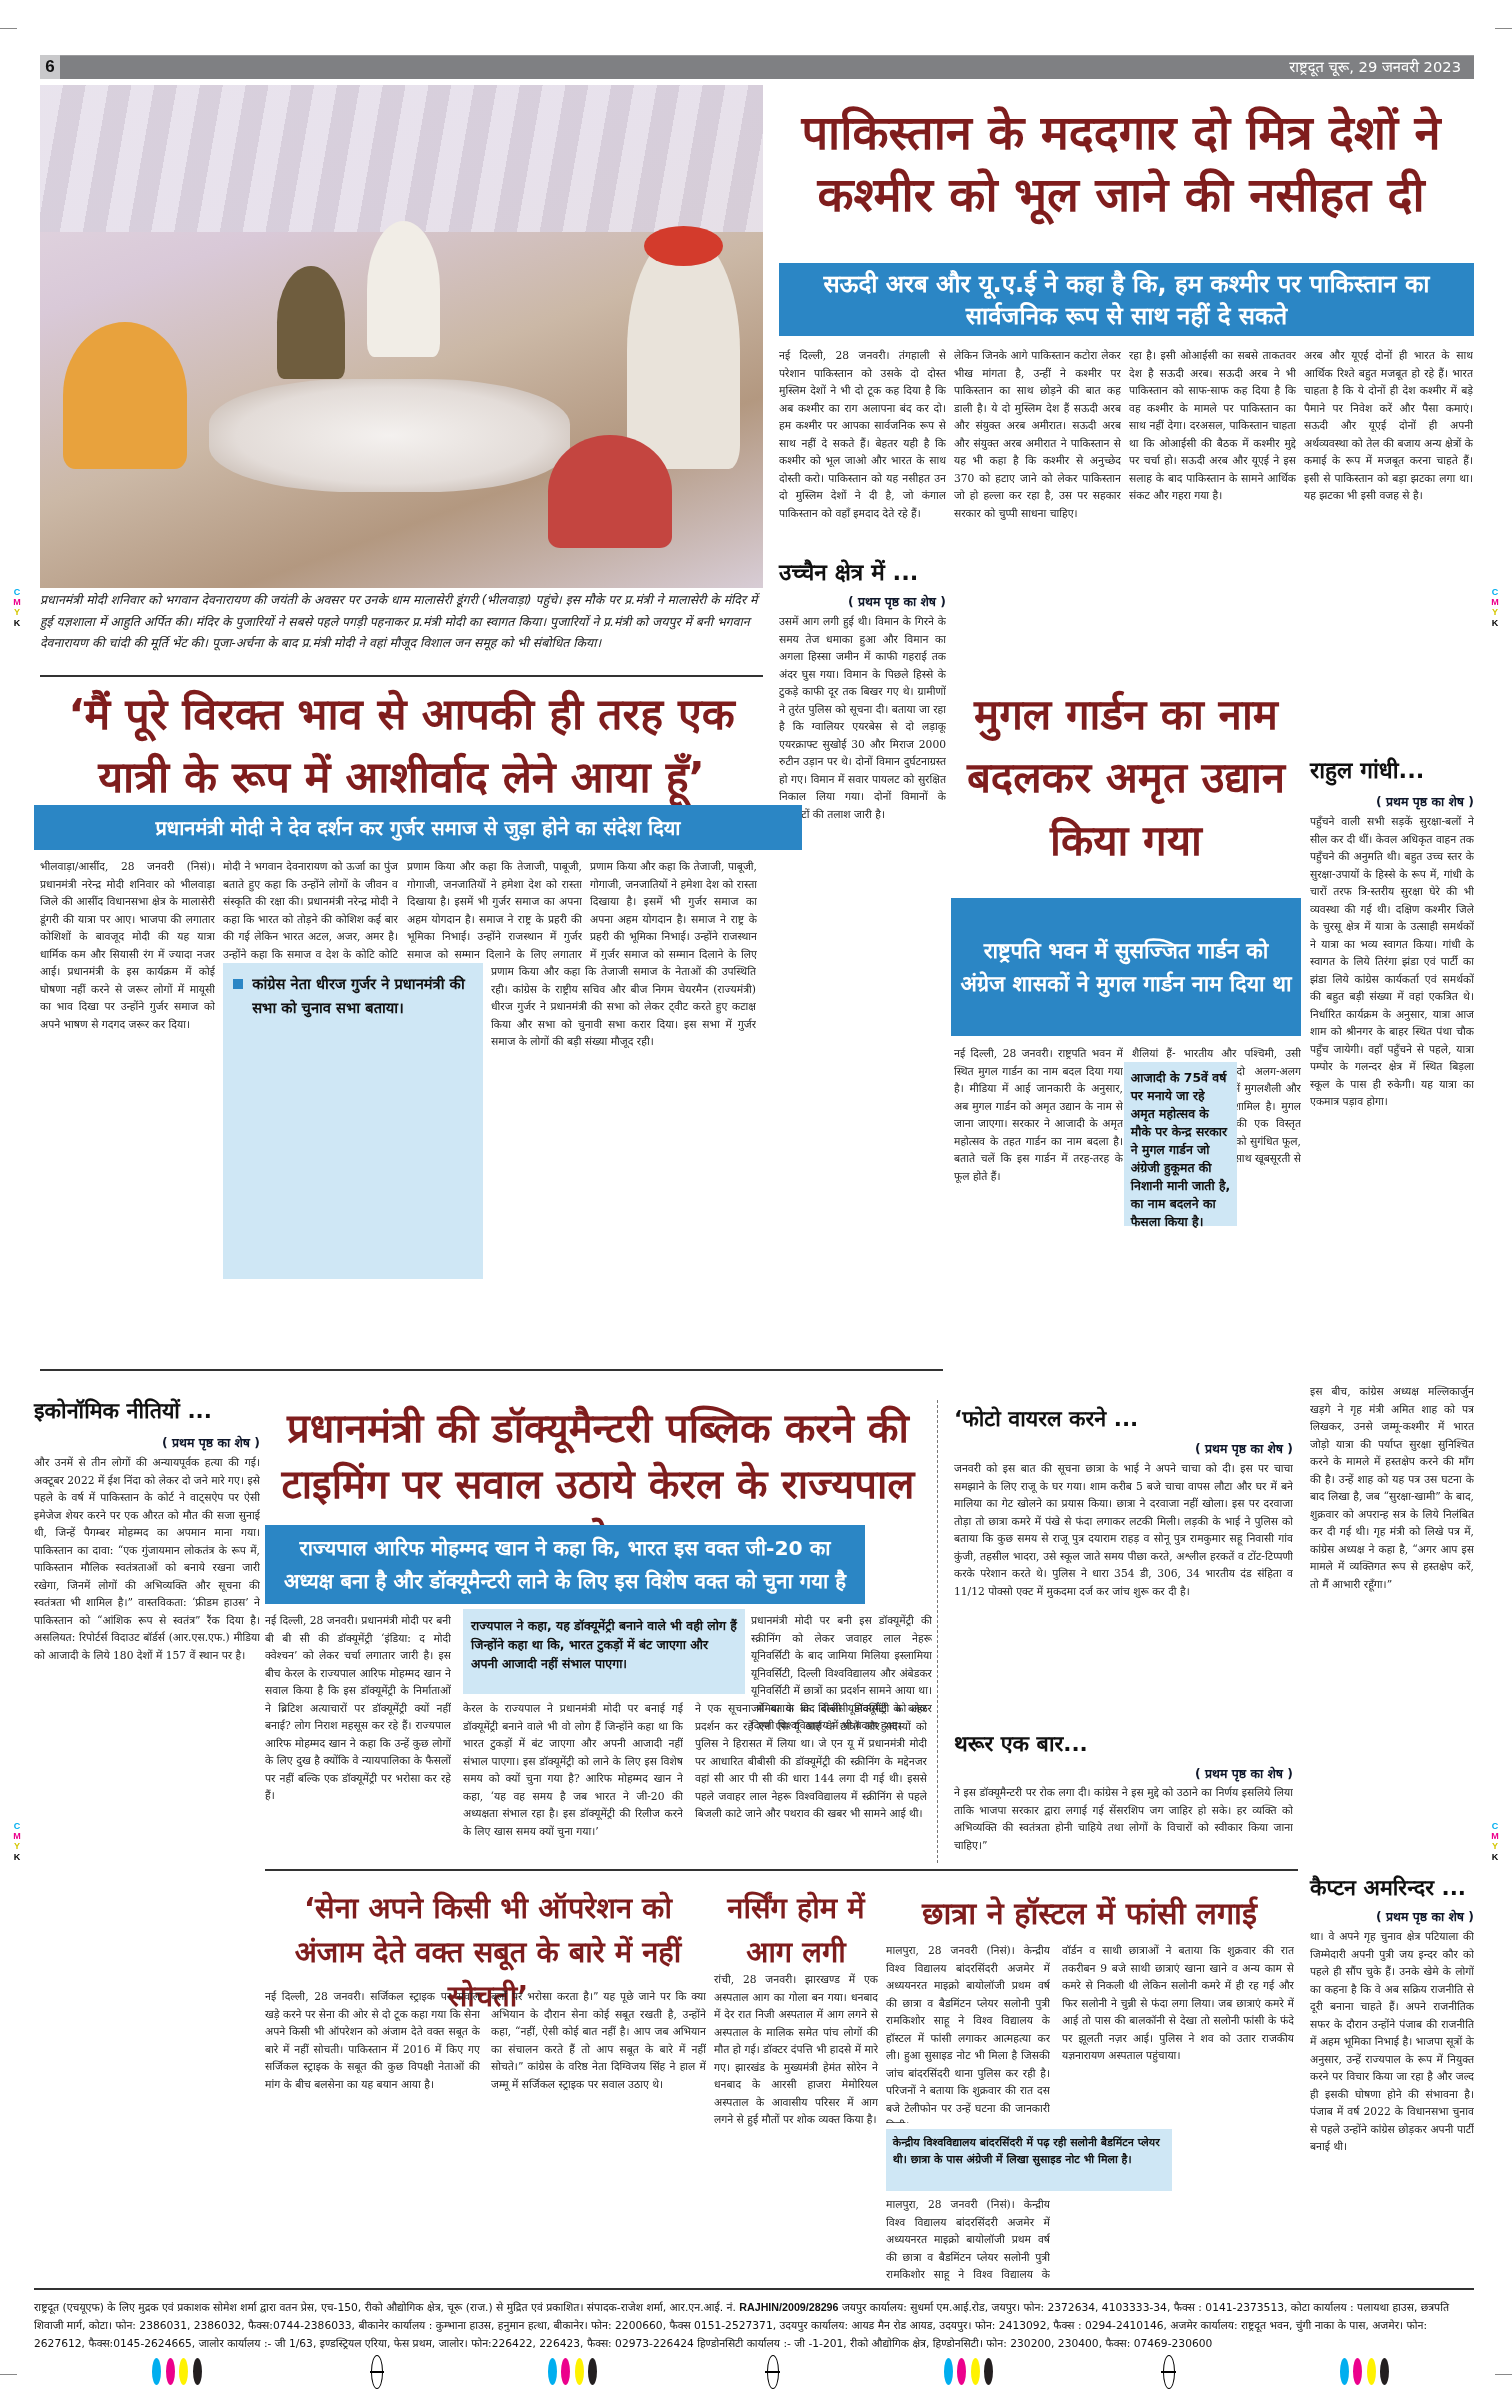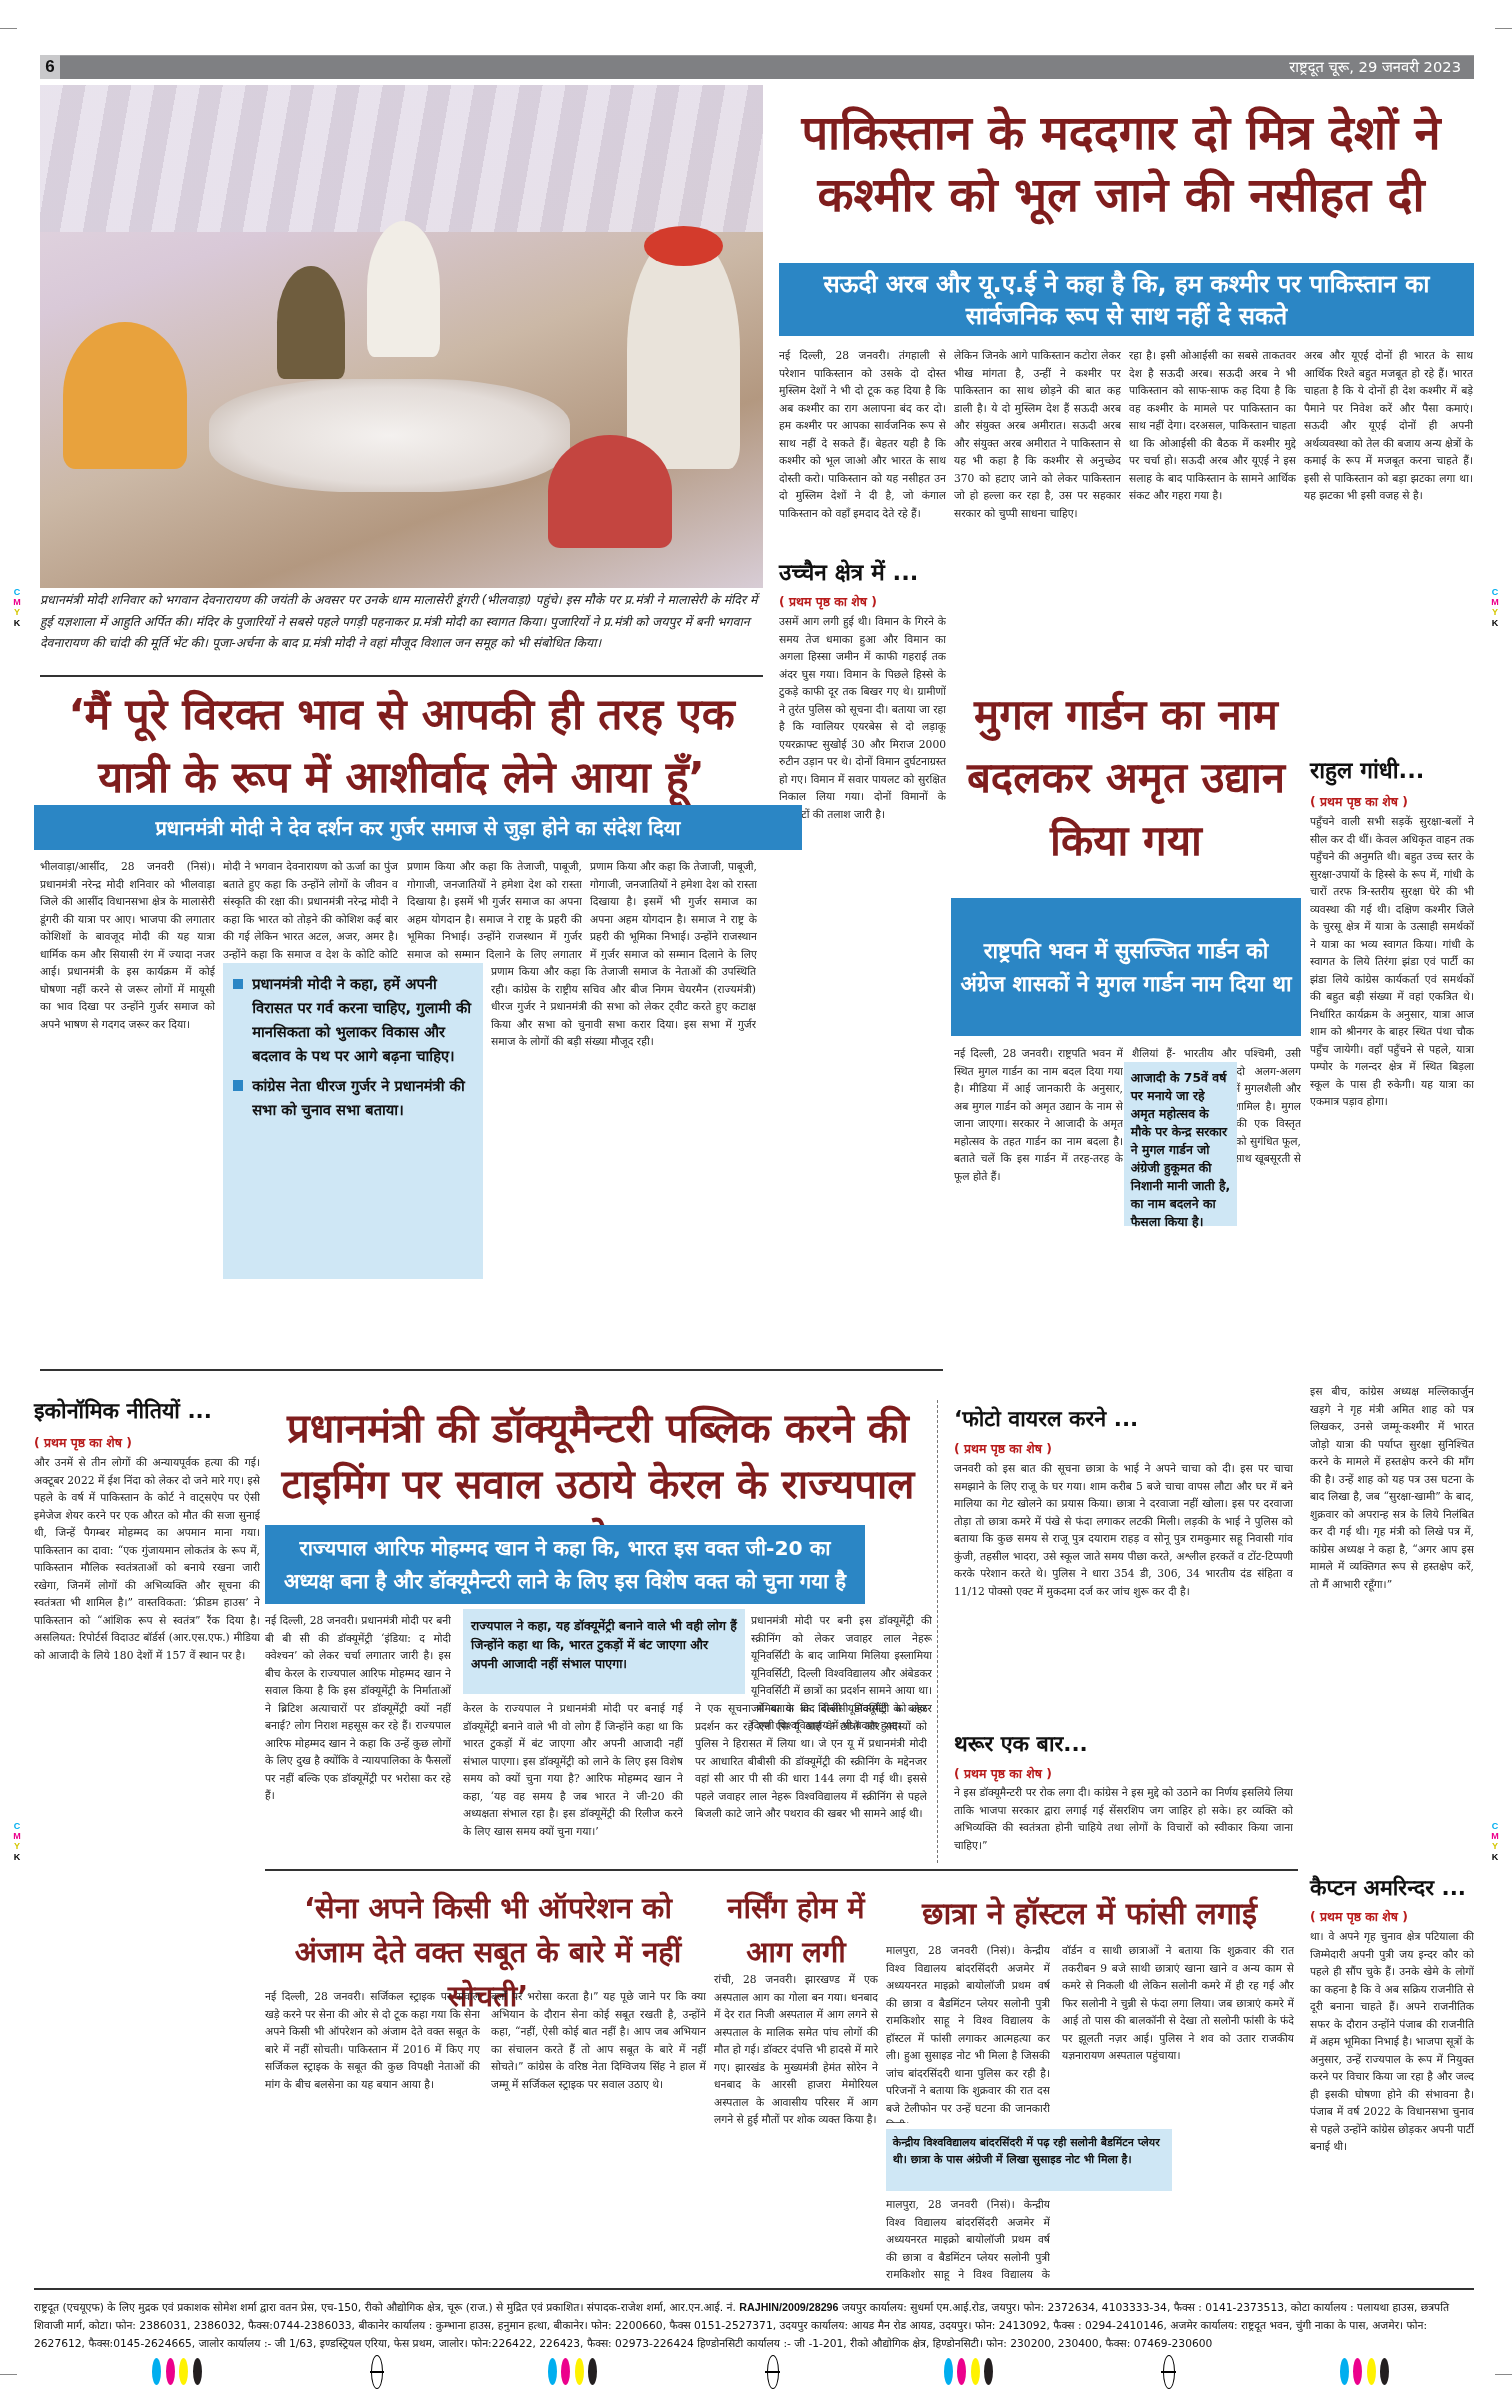--- a/index.html
+++ b/index.html
@@ -12,21 +12,21 @@
   .photo { left: 40px; top: 85px; width: 723px; height: 503px; background: linear-gradient(160deg,#e8dfe6 0%,#d9c9d8 30%,#cbb8a6 55%,#b39880 75%,#d8cdd6 100%); overflow: hidden; }
   .photo .canopy { position:absolute; left:0; top:0; width:100%; height:147px; background: repeating-linear-gradient(100deg,#e9e4ee 0 22.6px,#d7cfdc 22.6px 45px); opacity:.9; }
   .photo .figure { position:absolute; border-radius: 50% 50% 10% 10%; }
   .photo .altar { position:absolute; left:169px; top:294px; width:361px; height:113px; background: radial-gradient(ellipse at center,#f4f1ef 0%,#e3dcd8 60%,#b8a89c 100%); border-radius: 40%; }
   .caption { left: 40px; top: 589px; width: 723px; font: italic 12.4px "DejaVu Sans", sans-serif; line-height: 21.5px; color: #222; }
   .rule { height: 2.3px; background: #333; }
   .hl-big { font-family: "DejaVu Sans", sans-serif; font-weight: bold; color: #7f1d1d; text-align: center; }
   .blue-bar { background: #2b86c5; color: #fff; font-weight: bold; text-align: center; display: flex; align-items: center; justify-content: center; }
   .col-text { font: 10.7px "DejaVu Serif", serif; line-height: 17.5px; color: #222; text-align: justify; overflow: hidden; }
   .section-head { font: bold 22.6px "DejaVu Sans", sans-serif; color: #111; }
-  .shesh { font: bold 12.4px "DejaVu Sans", sans-serif; text-align: left; color: #b91c1c; }
+  .shesh { font: bold 12.4px "DejaVu Sans", sans-serif; text-align: right; color: #0f172a; }
   .vdash { border-left: 1.1px dashed #777; }
   .callout { background: #cfe7f5; font: bold 14.7px "DejaVu Sans", sans-serif; line-height: 24px; color: #111; padding: 9px 10.2px; }
   .callout li { list-style: none; position: relative; padding-left: 19px; margin-bottom: 5.6px; }
   .callout li::before { content: ""; position: absolute; left: 0; top: 6.8px; width: 10.2px; height: 10.2px; background: #2b86c5; }
   .footer-text { font: 10.7px "DejaVu Sans", sans-serif; line-height: 18px; color: #111; }
   .reg-dot { width: 9px; height: 27px; border-radius: 50%; display: inline-block; margin-right: 4.5px; }
   .target { width: 12.4px; height: 34px; border: 1.7px solid #000; border-radius: 50%; position: relative; }
   .target::after { content: ""; position: absolute; left: -2.3px; right: -2.3px; top: 15.2px; height: 1.7px; background: #000; }
   .cmyk { font: bold 9px "Liberation Sans", sans-serif; line-height: 10.2px; text-align: center; }
 </style>
@@ -90,21 +90,20 @@
 <div class="abs section-head" style="left:779px;top:556px;">उच्चैन क्षेत्र में ...</div>
 <div class="abs shesh" style="left:779px;top:593px;width:167px;">( प्रथम पृष्ठ का शेष )</div>
 <div class="abs col-text" style="left:779px;top:613px;width:167px;height:757px;">उसमें आग लगी हुई थी। विमान के गिरने के समय तेज धमाका हुआ और विमान का अगला हिस्सा जमीन में काफी गहराई तक अंदर घुस गया। विमान के पिछले हिस्से के टुकड़े काफी दूर तक बिखर गए थे। ग्रामीणों ने तुरंत पुलिस को सूचना दी। बताया जा रहा है कि ग्वालियर एयरबेस से दो लड़ाकू एयरक्राफ्ट सुखोई 30 और मिराज 2000 रुटीन उड़ान पर थे। दोनों विमान दुर्घटनाग्रस्त हो गए। विमान में सवार पायलट को सुरक्षित निकाल लिया गया। दोनों विमानों के पायलटों की तलाश जारी है।</div>
 
 <div class="abs hl-big" style="left:40px;top:683px;width:723px;font-size:43px;line-height:63px;">‘मैं पूरे विरक्त भाव से आपकी ही तरह एक यात्री के रूप में आशीर्वाद लेने आया हूँ’</div>
 <div class="abs blue-bar" style="left:34px;top:805px;width:768px;height:45px;font-size:20px;">प्रधानमंत्री मोदी ने देव दर्शन कर गुर्जर समाज से जुड़ा होने का संदेश दिया</div>
 <div class="abs col-text" style="left:40px;top:858px;width:175px;height:497px;">भीलवाड़ा/आसींद, 28 जनवरी (निसं)। प्रधानमंत्री नरेन्द्र मोदी शनिवार को भीलवाड़ा जिले की आसींद विधानसभा क्षेत्र के मालासेरी डूंगरी की यात्रा पर आए। भाजपा की लगातार कोशिशों के बावजूद मोदी की यह यात्रा धार्मिक कम और सियासी रंग में ज्यादा नजर आई। प्रधानमंत्री के इस कार्यक्रम में कोई घोषणा नहीं करने से जरूर लोगों में मायूसी का भाव दिखा पर उन्होंने गुर्जर समाज को अपने भाषण से गदगद जरूर कर दिया।</div>
 <div class="abs col-text" style="left:223px;top:858px;width:175px;height:102px;">मोदी ने भगवान देवनारायण को ऊर्जा का पुंज बताते हुए कहा कि उन्होंने लोगों के जीवन व संस्कृति की रक्षा की। प्रधानमंत्री नरेन्द्र मोदी ने कहा कि भारत को तोड़ने की कोशिश कई बार की गई लेकिन भारत अटल, अजर, अमर है। उन्होंने कहा कि समाज व देश के कोटि कोटि की शक्ति को जगाने में हमें कोई कसर नहीं छोड़नी है।</div>
 <div class="abs callout" style="left:223px;top:963px;width:260px;height:316px;">
   <ul>
-    <li>प्रधानमंत्री मोदी ने कहा, हमें अपनी विरासत पर गर्व करना चाहिए, गुलामी की मानसिकता को भुलाकर विकास और बदलाव के पथ पर आगे बढ़ना चाहिए।</li>
     <li>कांग्रेस नेता धीरज गुर्जर ने प्रधानमंत्री की सभा को चुनाव सभा बताया।</li>
   </ul>
 </div>
 <div class="abs col-text" style="left:407px;top:858px;width:175px;height:102px;">प्रणाम किया और कहा कि तेजाजी, पाबूजी, गोगाजी, जनजातियों ने हमेशा देश को रास्ता दिखाया है। इसमें भी गुर्जर समाज का अपना अहम योगदान है। समाज ने राष्ट्र के प्रहरी की भूमिका निभाई। उन्होंने राजस्थान में गुर्जर समाज को सम्मान दिलाने के लिए लगातार काम किया। प्रधानमंत्री नरेन्द्र मोदी ने कहा कि 21वीं सदी का यह कालखंड विकास के लिए अहम है।</div>
 <div class="abs col-text" style="left:491px;top:963px;width:265px;height:395px;">प्रणाम किया और कहा कि तेजाजी समाज के नेताओं की उपस्थिति रही। कांग्रेस के राष्ट्रीय सचिव और बीज निगम चेयरमैन (राज्यमंत्री) धीरज गुर्जर ने प्रधानमंत्री की सभा को लेकर ट्वीट करते हुए कटाक्ष किया और सभा को चुनावी सभा करार दिया। इस सभा में गुर्जर समाज के लोगों की बड़ी संख्या मौजूद रही।</div>
 <div class="abs col-text" style="left:590px;top:858px;width:167px;height:102px;">प्रणाम किया और कहा कि तेजाजी, पाबूजी, गोगाजी, जनजातियों ने हमेशा देश को रास्ता दिखाया है। इसमें भी गुर्जर समाज का अपना अहम योगदान है। समाज ने राष्ट्र के प्रहरी की भूमिका निभाई। उन्होंने राजस्थान में गुर्जर समाज को सम्मान दिलाने के लिए लगातार काम किया। प्रधानमंत्री नरेन्द्र मोदी ने कहा कि 21वीं सदी का यह कालखंड विकास के लिए अहम है।</div>
 <div class="abs rule" style="left:40px;top:1369px;width:903px;height:1.7px;"></div>
 
 <div class="abs hl-big" style="left:954px;top:683px;width:344px;font-size:42px;line-height:63px;">मुगल गार्डन का नाम बदलकर अमृत उद्यान किया गया</div>
 <div class="abs blue-bar" style="left:951px;top:898px;width:350px;height:138px;font-size:21.5px;line-height:33px;padding:0 9px;">राष्ट्रपति भवन में सुसज्जित गार्डन को अंग्रेज शासकों ने मुगल गार्डन नाम दिया था</div>

